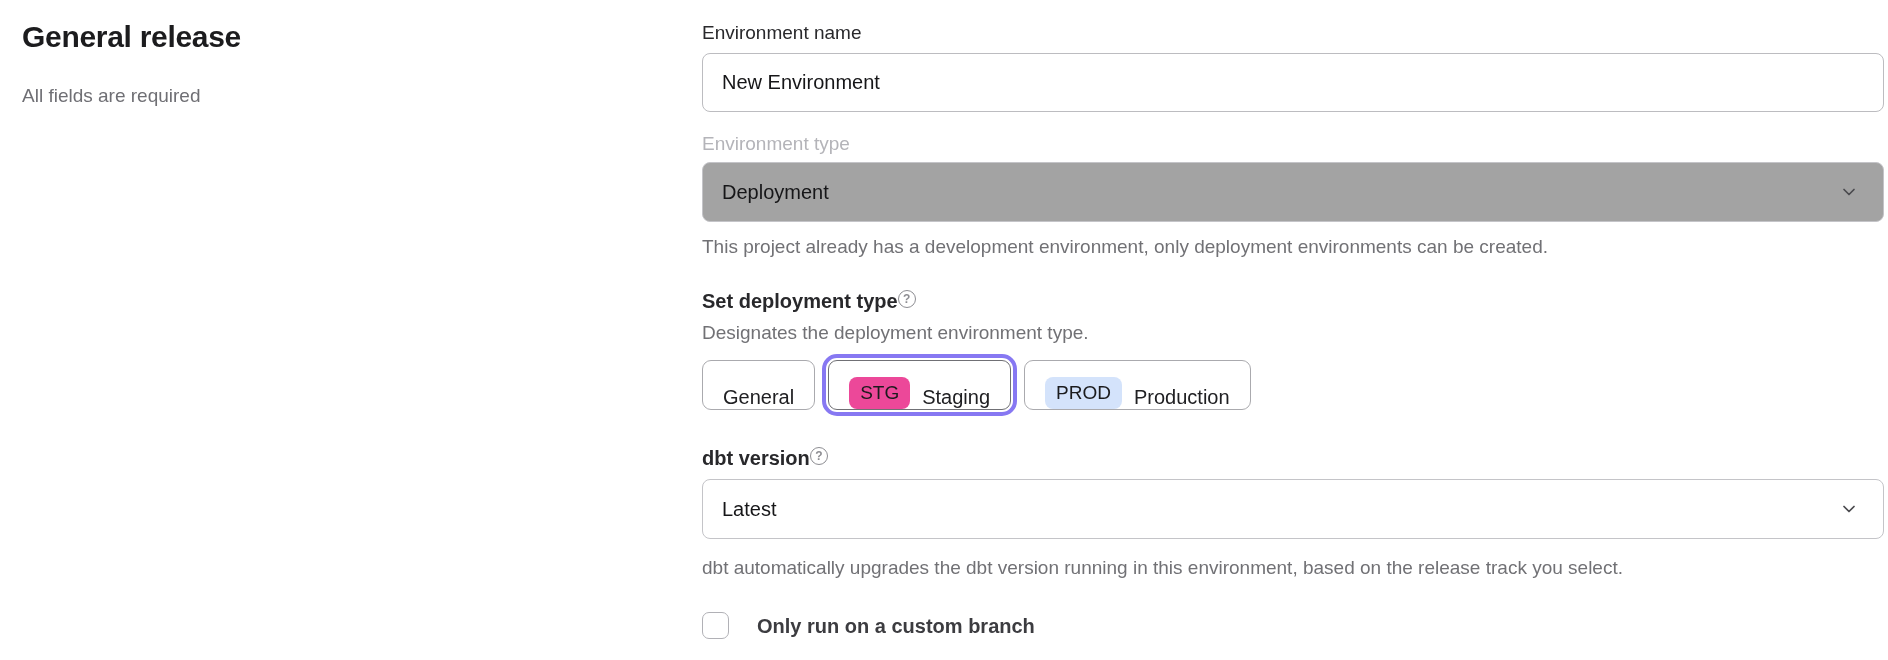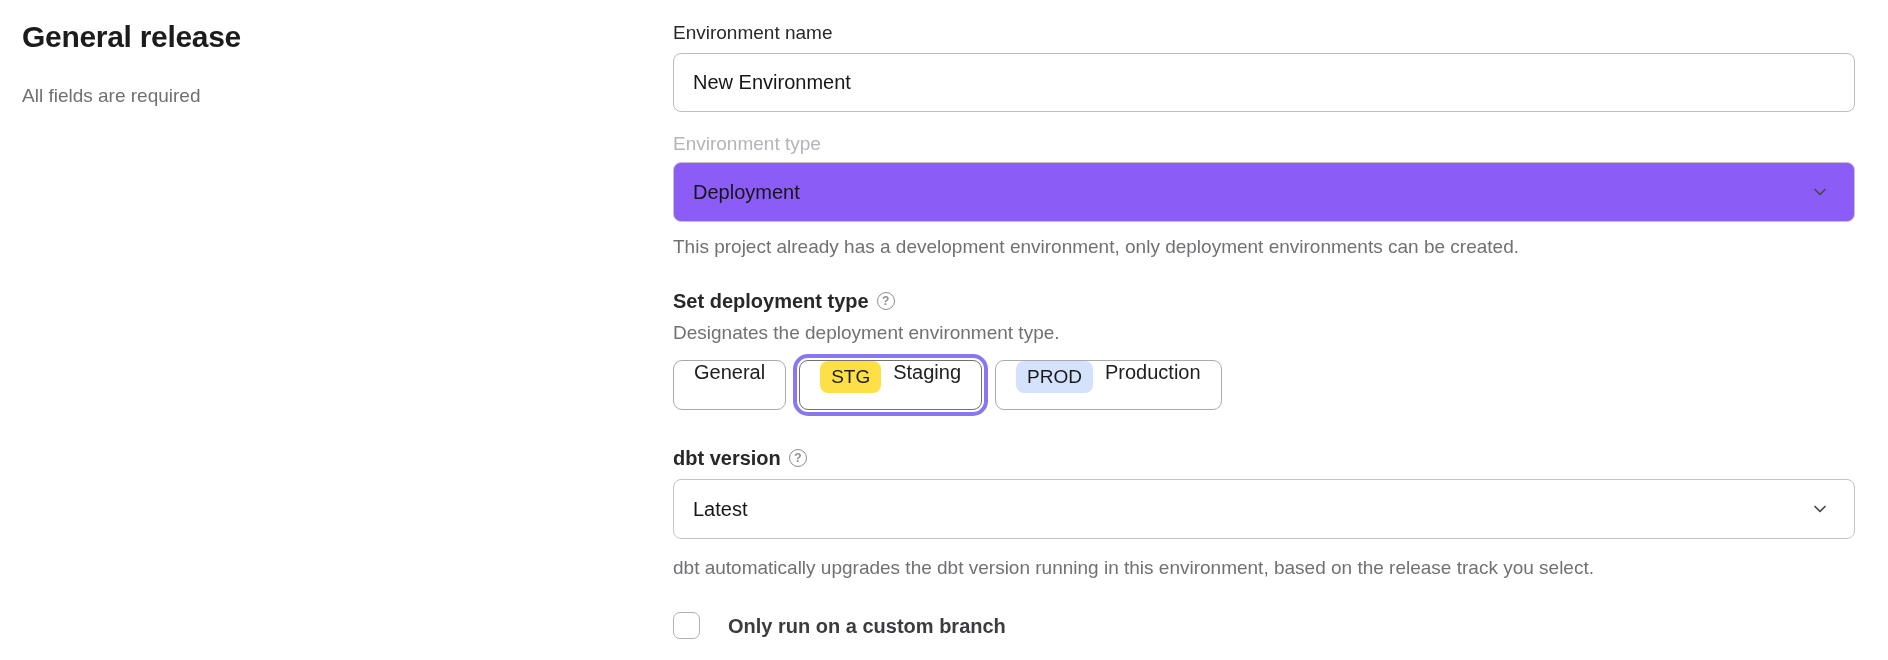--- a/index.html
+++ b/index.html
@@ -18,21 +18,21 @@
   .intro { position: absolute; left: 22px; top: 20px; width: 560px; }
   .intro h1 {
     font-size: 30px; line-height: 34px; font-weight: 700;
     color: #1c1c1e; letter-spacing: -0.3px;
   }
   .intro .sub {
     margin-top: 31px; font-size: 19px; line-height: 22px; color: #6f6f74;
   }
 
   
-  .form-col { position: absolute; left: 673px; top: 0; width: 1182px; }
+  .form-col { position: absolute; left: 702px; top: 0; width: 1182px; }
 
   .field-label {
     margin-top: 22px; font-size: 19px; line-height: 22px;
     font-weight: 500; color: #29292c;
   }
   .field-label.disabled { color: #b4b4b9; margin-top: 21px; }
 
   .text-input {
     margin-top: 9px; height: 59px; width: 100%;
     border: 1px solid #bcbcc0; border-radius: 8px;
@@ -40,63 +40,63 @@
     font-size: 20px; color: #161618; background: #fff;
   }
 
   .select {
     margin-top: 7px; height: 60px; width: 100%;
     border: 1px solid #c4c4c8; border-radius: 8px;
     display: flex; align-items: center; justify-content: space-between;
     padding: 0 19px; font-size: 20px; color: #161618; background: #fff;
     cursor: pointer;
   }
-  .select.disabled { background: #8b5cf6; cursor: default; }
+  .select.disabled { background: #a3a3a3; cursor: default; }
   .select .chev { display: flex; align-items: center; color: #4a4a4e; margin-right: 6px; }
 
   .helper {
     margin-top: 14px; font-size: 19px; line-height: 22px; color: #717175;
   }
 
   .section-label {
     margin-top: 32px; font-size: 20px; line-height: 22px;
     font-weight: 700; color: #28282b;
-    display: flex; align-items: center; gap: 8px;
+    display: flex; align-items: flex-start; 
   }
   .help-icon {
     width: 18px; height: 18px; border: 1.6px solid #8d8d92; border-radius: 50%;
     color: #8d8d92; font-size: 12px; font-weight: 700;
     display: inline-flex; align-items: center; justify-content: center;
     flex: 0 0 auto;
   }
   .section-helper { margin-top: 10px; font-size: 19px; line-height: 22px; color: #717175; }
 
   
   .btn-row {
     margin-top: 8px; height: 66px;
     display: flex; align-items: center; gap: 13px;
   }
   .type-btn {
     height: 50px; background: #fff;
     border: 1px solid #aaaaae; border-radius: 9px;
-    display: inline-flex; align-items: flex-start; gap: 12px;
+    display: inline-flex; align-items: flex-end; gap: 12px;
     padding: 0 20px; font-family: "Liberation Sans", sans-serif;
     font-size: 20px; font-weight: 500; color: #202023; cursor: pointer;
   }
   .type-btn.selected {
     border-color: #707075;
     outline: 4px solid #8778f2;
     outline-offset: 2px;
   }
   .badge {
     display: inline-flex; align-items: center;
     height: 32px; padding: 0 11px; border-radius: 8px;
     font-size: 19px; font-weight: 500; color: #1b1b1d;
   }
-  .badge.stg { background: #fde047; }
+  .badge.stg { background: #ec4899; }
   .badge.prod { background: #d4e3fb; }
 
   
   .check-row {
     margin-top: 33px; display: flex; align-items: center; gap: 28px;
   }
   .checkbox {
     width: 27px; height: 27px; border: 1.5px solid #b1b1b6;
     border-radius: 7px; background: #fff; cursor: pointer; flex: 0 0 auto;
   }

